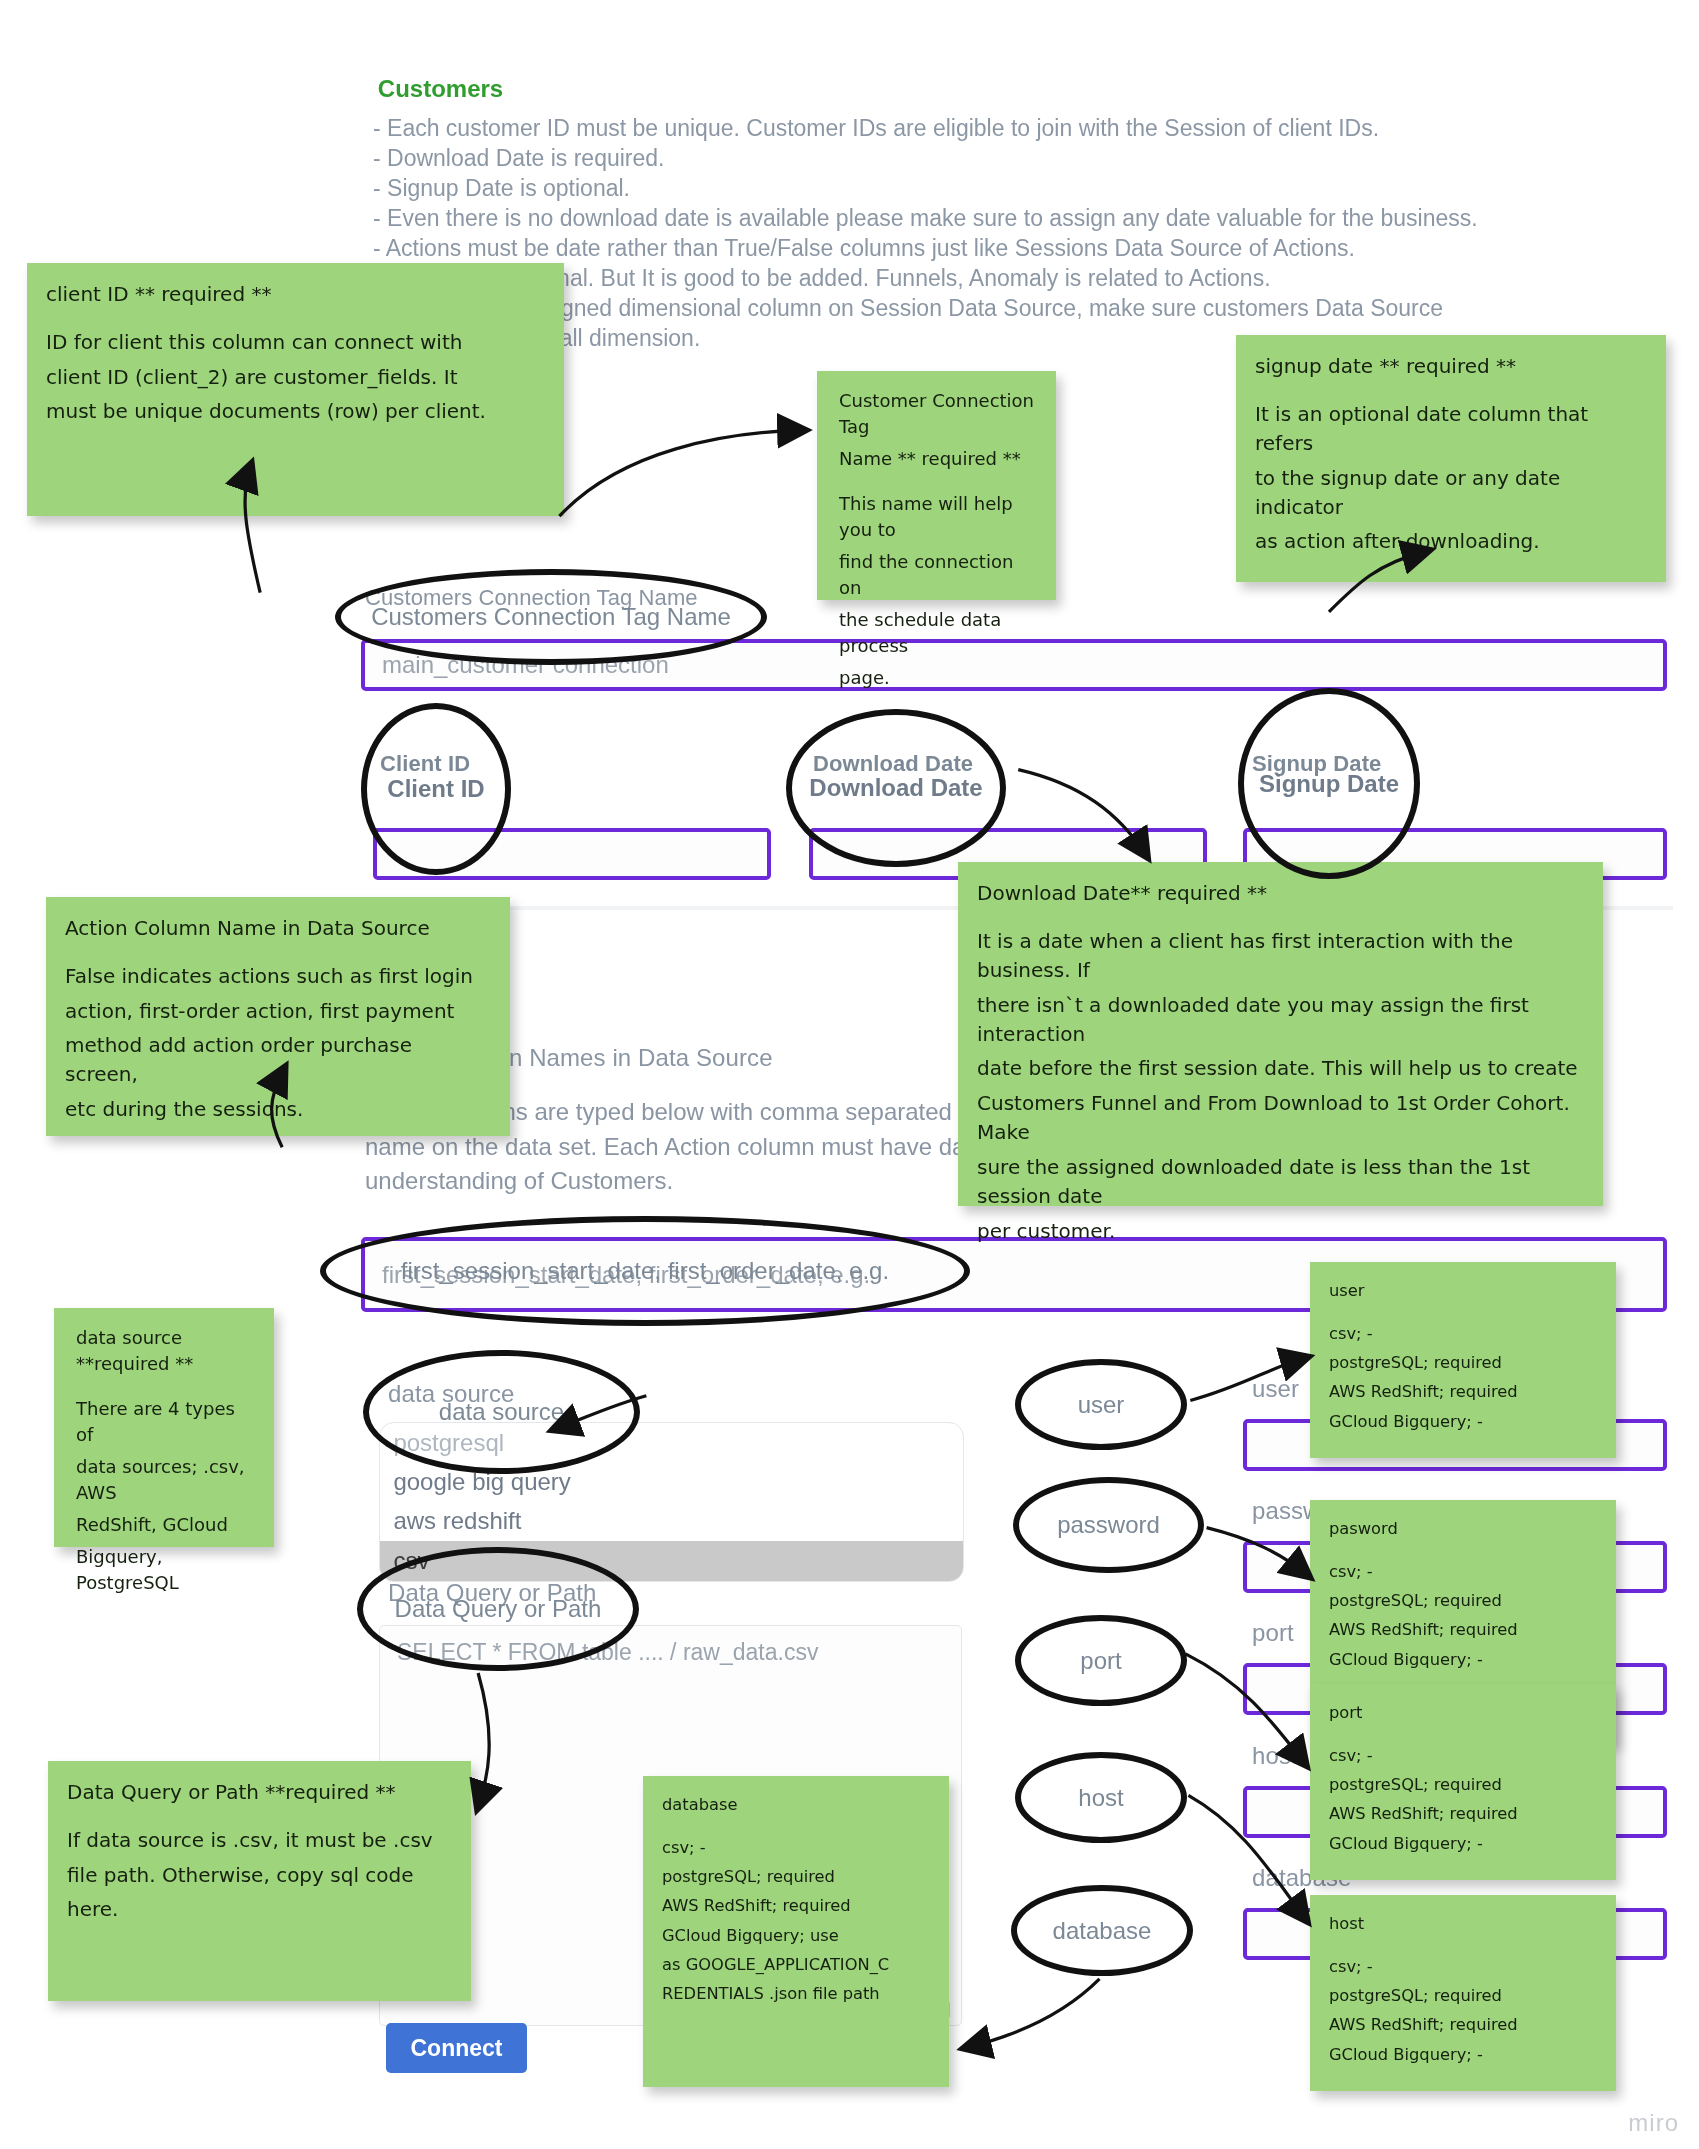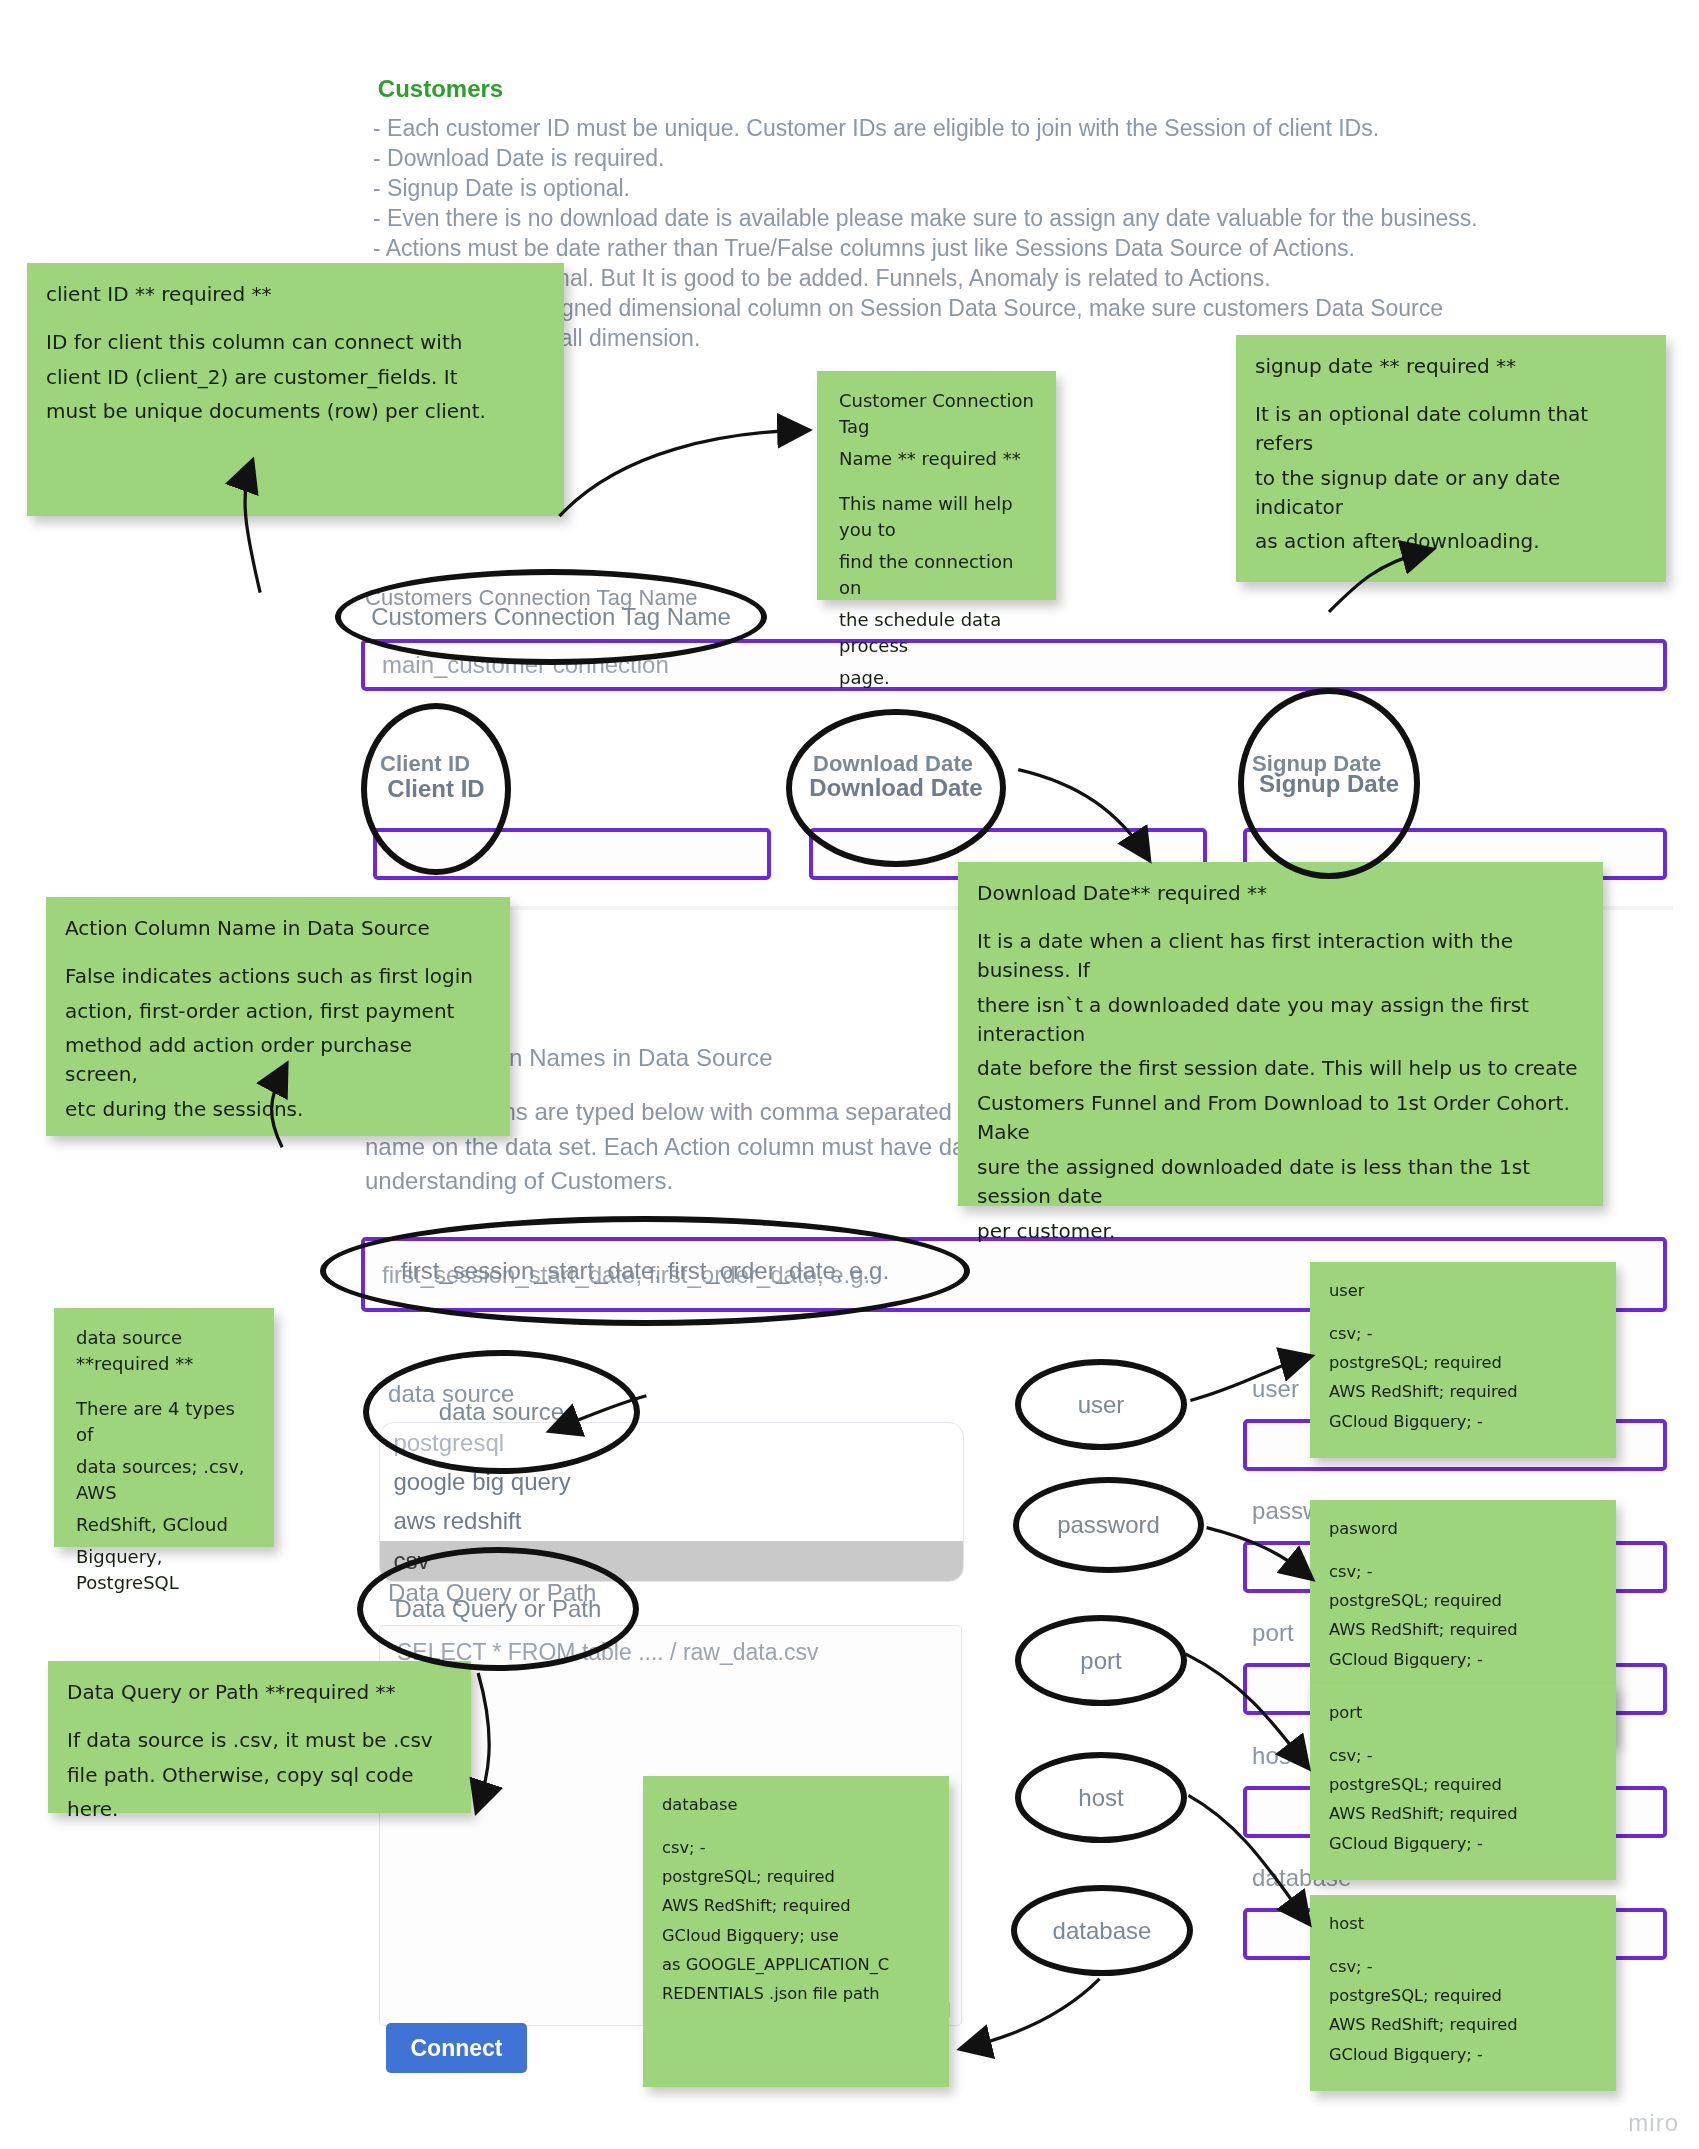--- a/index.html
+++ b/index.html
@@ -196,21 +196,21 @@
 
   <div class="note small" style="left:54px;top:1308px;width:220px;height:239px;">
     <span class="t">data source **required **</span>
     <span class="sp"></span>
     <span class="t">There are 4 types of</span>
     <span class="t">data sources; .csv, AWS</span>
     <span class="t">RedShift, GCloud</span>
     <span class="t">Bigquery, PostgreSQL</span>
   </div>
 
-  <div class="note med" style="left:48px;top:1661px;width:423px;height:152px;">
+  <div class="note med" style="left:48px;top:1761px;width:423px;height:240px;">
     <span class="t">Data Query or Path **required **</span>
     <span class="sp"></span>
     <span class="t">If data source is .csv, it must be .csv</span>
     <span class="t">file path. Otherwise, copy sql code</span>
     <span class="t">here.</span>
   </div>
 
   <div class="note tiny" style="left:1310px;top:1262px;width:306px;height:196px;">
     <span class="t">user</span>
     <span class="sp"></span>

